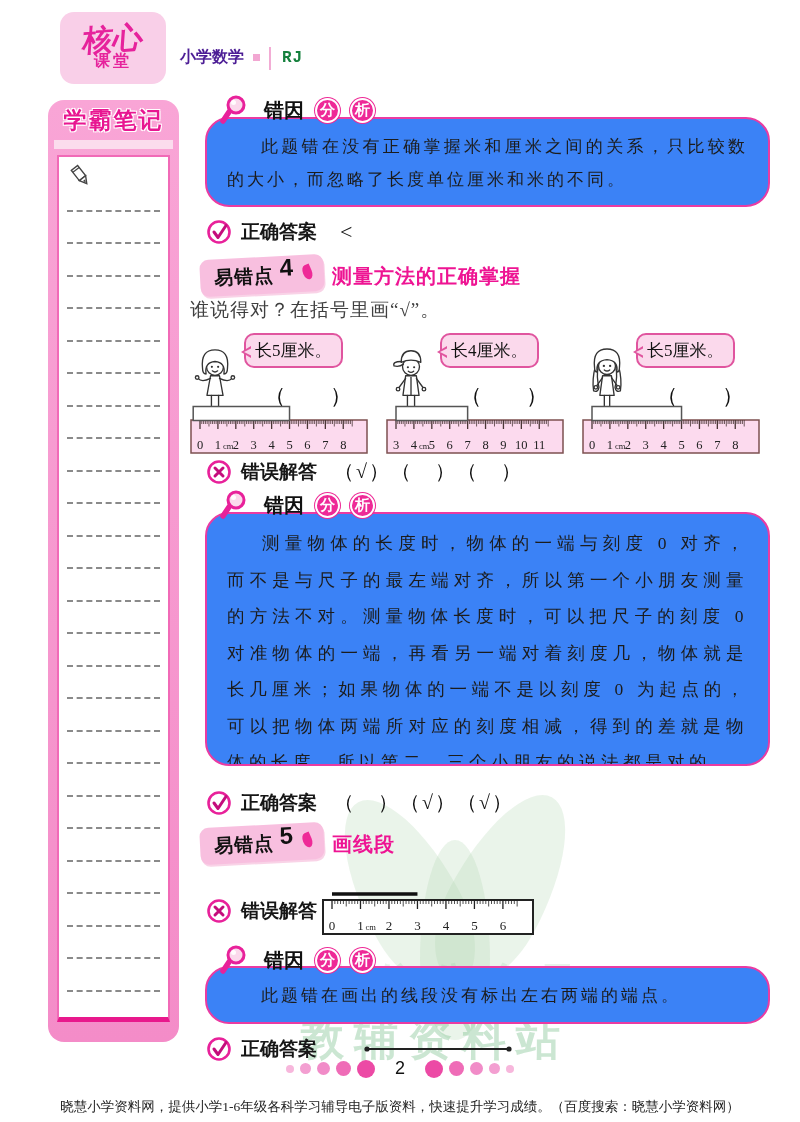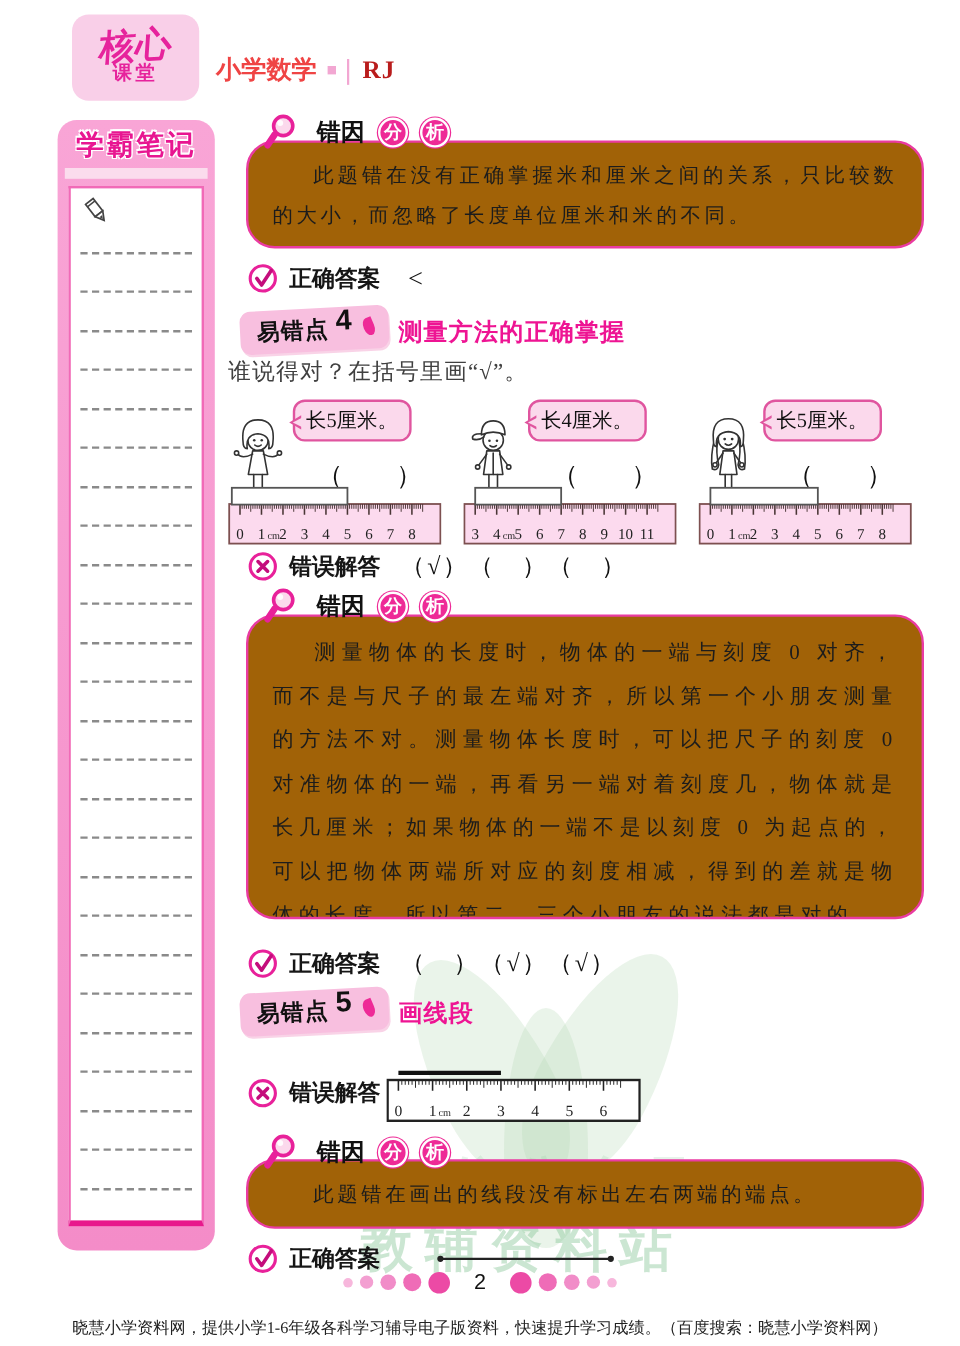--- a/index.html
+++ b/index.html
@@ -12,44 +12,44 @@
   
   .wm { position:absolute; z-index:0; pointer-events:none; }
   .leaf { background:rgba(178,215,178,0.28); border-radius:50% 50% 50% 50% / 60% 60% 40% 40%; }
   .wm-text { font-family:"Liberation Sans",sans-serif; font-weight:bold; color:rgba(140,200,155,0.45); letter-spacing:10px; font-size:44px; white-space:nowrap; }
   
   .logo { position:absolute; left:60px; top:12px; width:106px; height:72px; background:#f9cfe8; border-radius:14px; z-index:1;
           display:flex; flex-direction:column; align-items:center; justify-content:center; }
   .logo-l1 { font-family:"Liberation Sans",sans-serif; font-weight:bold; font-size:30px; color:#e6239c; transform:skewX(-8deg) rotate(-4deg); line-height:28px; }
   .logo-l2 { font-family:Liberation Mono, monospace; font-weight:bold; font-size:16px; color:#e6239c; letter-spacing:3px; line-height:18px; }
   .subject-line { position:absolute; left:180px; top:44px; display:flex; align-items:center; z-index:1; }
-  .subject { font-family:"Liberation Sans",sans-serif; font-weight:600; font-size:21px; color:#ef4444; }
+  .subject { font-family:"Liberation Sans",sans-serif; font-weight:600; font-size:16px; color:#4c1d95; }
   .sq { width:7px; height:7px; background:#f2a7d2; margin:0 7px 0 9px; }
   .pipe { color:#f2a7d2; font-size:23px; font-family:"Liberation Sans",sans-serif; margin-right:9px; }
-  .edition { font-family:Liberation Serif, serif; font-weight:bold; font-size:21px; color:#b91c1c; letter-spacing:1px; }
+  .edition { font-family:Liberation Mono, monospace; font-weight:bold; font-size:16px; color:#15803d; letter-spacing:1px; }
   
   .sidebar { position:absolute; left:48px; top:100px; width:131px; height:942px; z-index:1;
              background:linear-gradient(180deg,#f9a5d6 0%,#f48cc8 100%); border-radius:16px; }
   .sb-title { height:40px; display:flex; align-items:center; justify-content:center;
               font-family:"Liberation Sans",sans-serif; font-weight:bold; font-size:23px; letter-spacing:2px; color:#e81691;
               text-shadow:1px 1px 0 #fff,-1px 1px 0 #fff,1px -1px 0 #fff,-1px -1px 0 #fff; }
   .sb-strip { height:9px; margin:0 6px; background:#fbdced; }
   .sb-notes { position:relative; margin:6px 9px 0 9px; height:867px; background:#ffffff;
               border:2px solid #f16ab7; border-bottom:5px solid #e8188c; padding-top:22px; overflow:hidden; }
   .nline { height:32.5px; margin:0 8px; border-bottom:2px dashed #8a8a8a; }
   .pencil { position:absolute; left:8px; top:5px; }
   
   .abs { position:absolute; z-index:1; }
   .analysis-head { display:flex; align-items:center; z-index:2;gap:12px; }
   .ea-black { font-family:"Liberation Sans",sans-serif; font-weight:bold; font-size:20px; color:#111; margin:0 1px 0 4px; }
   .circle-char { width:25px; height:25px; border-radius:50%; background:#ee2a97; color:#fff;
                  font-family:"Liberation Sans",sans-serif; font-weight:bold; font-size:15px;
                  display:flex; align-items:center; justify-content:center; border:2px solid #fff;
                  box-shadow:0 0 0 1px #ee2a97; margin-left:-2px; }
-  .analysis-box { background:#a16207; border:2.5px solid #ea3ba2; border-radius:24px; overflow:hidden; }
+  .analysis-box { background:#3b82f6; border:2.5px solid #ea3ba2; border-radius:24px; overflow:hidden; }
   .box-text { color:#1c1c1c; text-align:justify; text-indent:2em; }
   .answer-row { display:flex; align-items:center; gap:9px; }
   .label-text { font-family:"Liberation Sans",sans-serif; font-weight:bold; font-size:19px; color:#161616; }
   .answer-value { font-size:20px; color:#111; letter-spacing:2px; }
   .badge { background:#f8bfdf; border-radius:9px; padding:3px 12px 5px 14px; transform:rotate(-3deg);
            display:flex; align-items:baseline; box-shadow:1px 2px 0 rgba(230,80,160,0.25); }
   .badge-label { font-family:"Liberation Sans",sans-serif; font-weight:bold; font-size:19px; color:#111; letter-spacing:1px; }
   .badge-num { font-family:"Liberation Sans",sans-serif; font-weight:bold; font-size:24px; color:#111; margin-left:6px; transform:translateY(-5px); }
   .badge-comma { width:9px; height:15px; background:#ee2a97; border-radius:50% 50% 50% 0; transform:rotate(160deg); margin-left:10px; align-self:center; }
   .section-title { font-family:"Liberation Sans",sans-serif; font-weight:bold; font-size:20px; color:#ee1493; letter-spacing:1px; }

